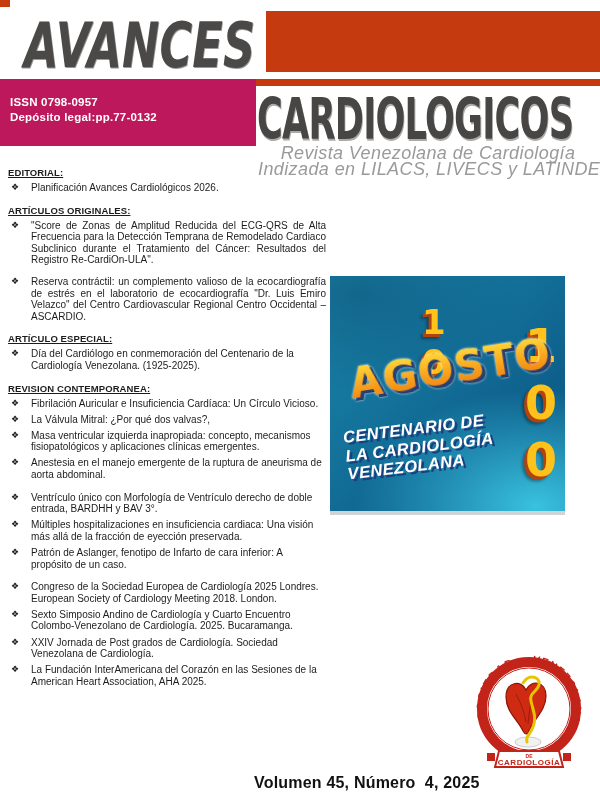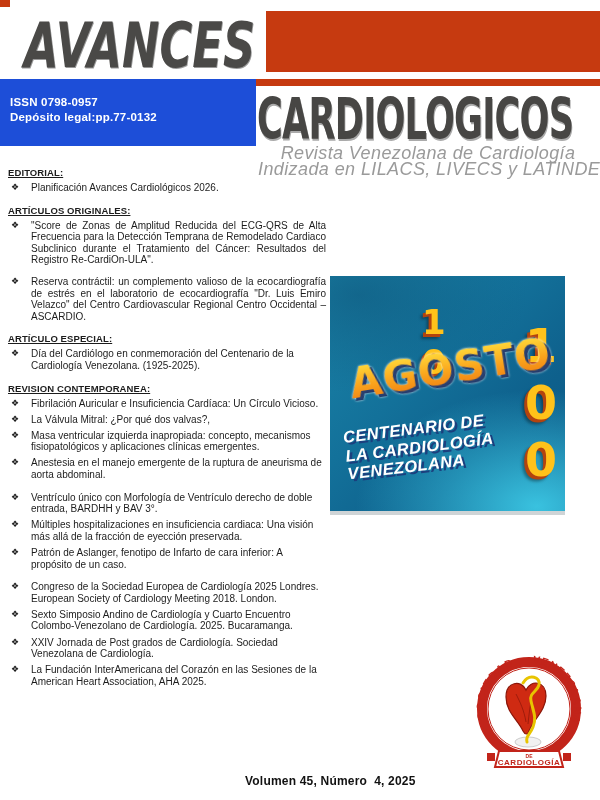--- a/index.html
+++ b/index.html
@@ -12,21 +12,21 @@
   .corner-chip { position:absolute; left:0; top:0; width:10px; height:7px; background:#c63a10; }
   .title-top {
     position:absolute; left:24px; top:10px;
     font-family:"DejaVu Sans", sans-serif; font-weight:bold; font-style:italic;
     font-size:56px; color:#4a4947; letter-spacing:0px; white-space:nowrap;
     transform:scale(0.80,1.10); transform-origin:left top;
     text-shadow:1px 1px 0 #9a9a9a;
   }
   .red-block-top { position:absolute; left:266px; top:11px; width:334px; height:61px; background:#c63a10; }
   .red-strip { position:absolute; left:0; top:79px; width:600px; height:7px; background:#c63a10; }
-  .issn-box { position:absolute; left:0; top:79px; width:256px; height:67px; background:#1d4ed8; padding:16px 0 8px 10px; }
+  .issn-box { position:absolute; left:0; top:79px; width:256px; height:67px; background:#be185d; padding:16px 0 8px 10px; }
   .issn-line { color:#fff; font-weight:bold; font-size:11.5px; line-height:15px; letter-spacing:0.2px; }
   .title-bottom {
     position:absolute; left:257px; top:86px; width:420px;
     font-family:"DejaVu Sans", sans-serif; font-weight:bold;
     font-size:44px; color:#474644; white-space:nowrap; letter-spacing:-1px;
     transform:scale(0.80,1.30); transform-origin:left top;
     text-shadow:1px 1px 0 #aaa;
   }
   .subtitle { position:absolute; left:258px; top:146px; width:340px; text-align:center;
     color:#9a9a9a; font-size:18px; line-height:15.5px; letter-spacing:0.4px; white-space:nowrap;font-style:italic; }
@@ -64,21 +64,21 @@
     filter:drop-shadow(3px 3px 0 rgba(21,44,96,0.9)) drop-shadow(0 0 1px #ffffff);
   }
   .poster-sub { position:absolute; left:12px; top:152px; transform:rotate(-7deg); transform-origin:left top;
     color:#fff; font-weight:bold; font-style:italic; font-size:16.5px; line-height:18.5px;
     letter-spacing:0.4px; text-shadow:2.5px 2.5px 0 #1b3f7e; white-space:nowrap; }
 
   
   .logo { position:absolute; left:466px; top:652px; }
 
   
-  .volume-line { position:absolute; left:245px; top:774px; font-size:12px; font-weight:bold;
+  .volume-line { position:absolute; left:254px; top:774px; font-size:16px; font-weight:bold;
     color:#121212; white-space:pre; letter-spacing:0.2px; }
 </style>
 </head>
 <body>
 
 <div class="page">
 
   <div class="corner-chip"></div>
   <div class="title-top">AVANCES</div>
   <div class="red-block-top"></div>

